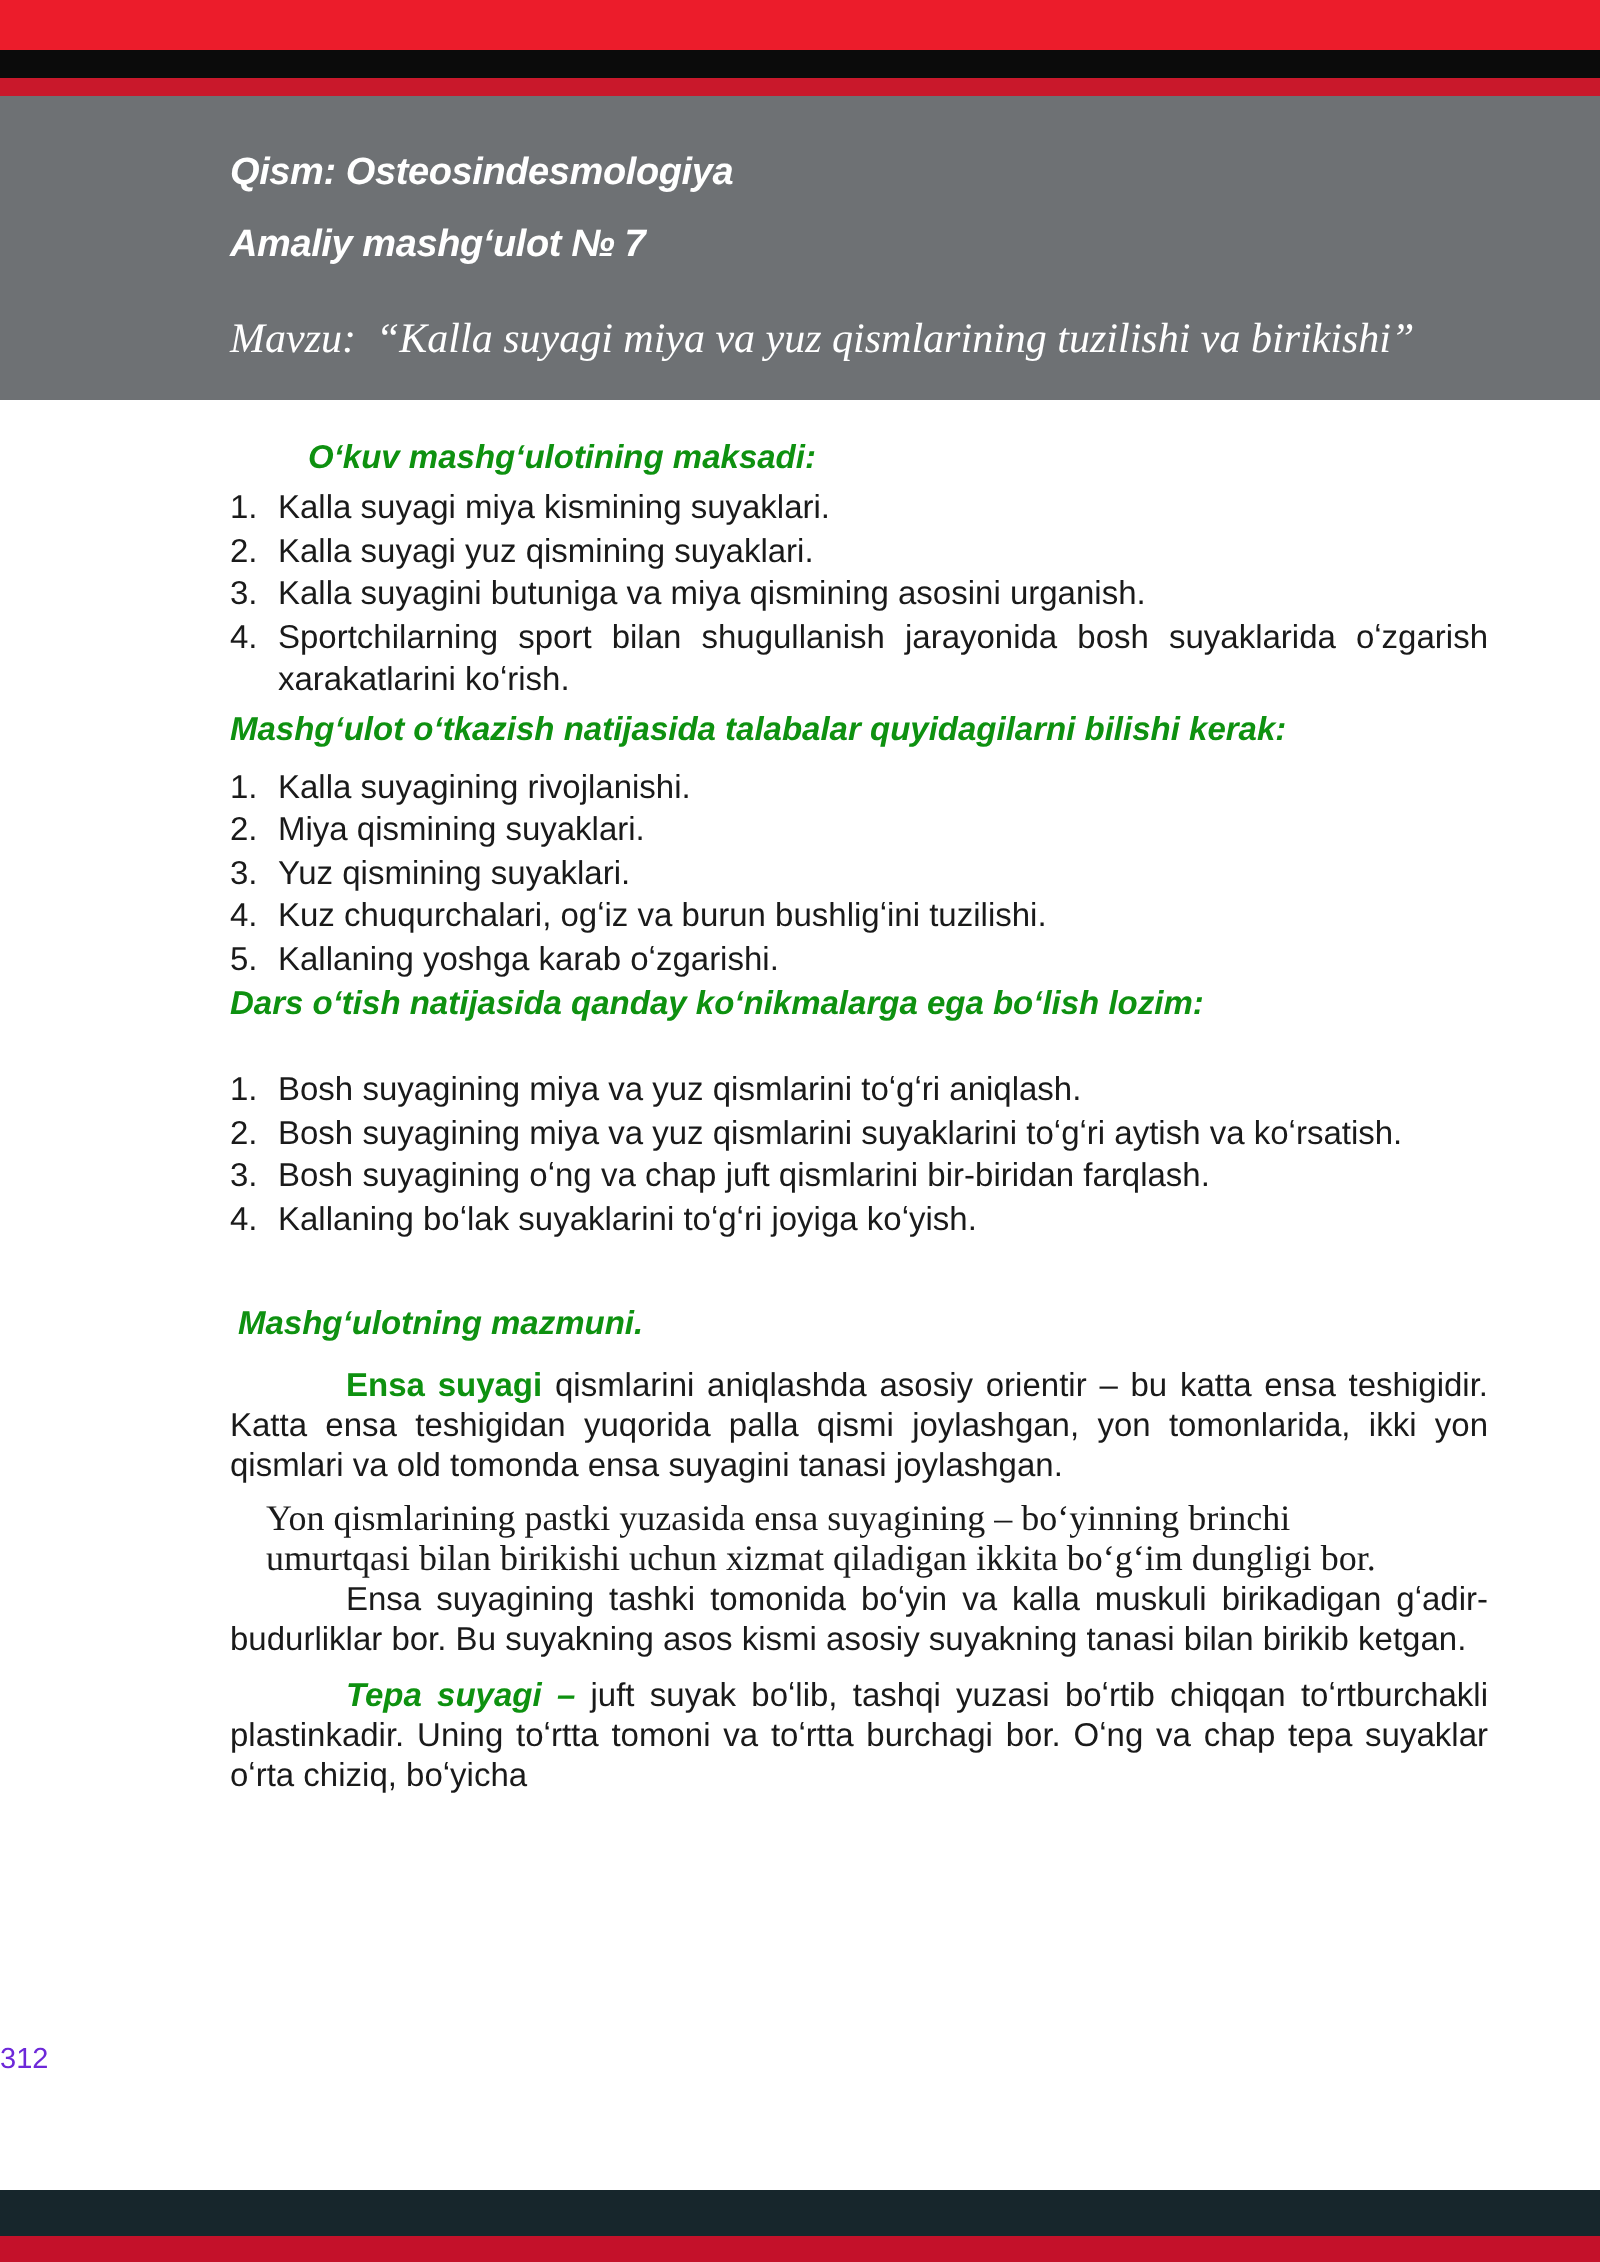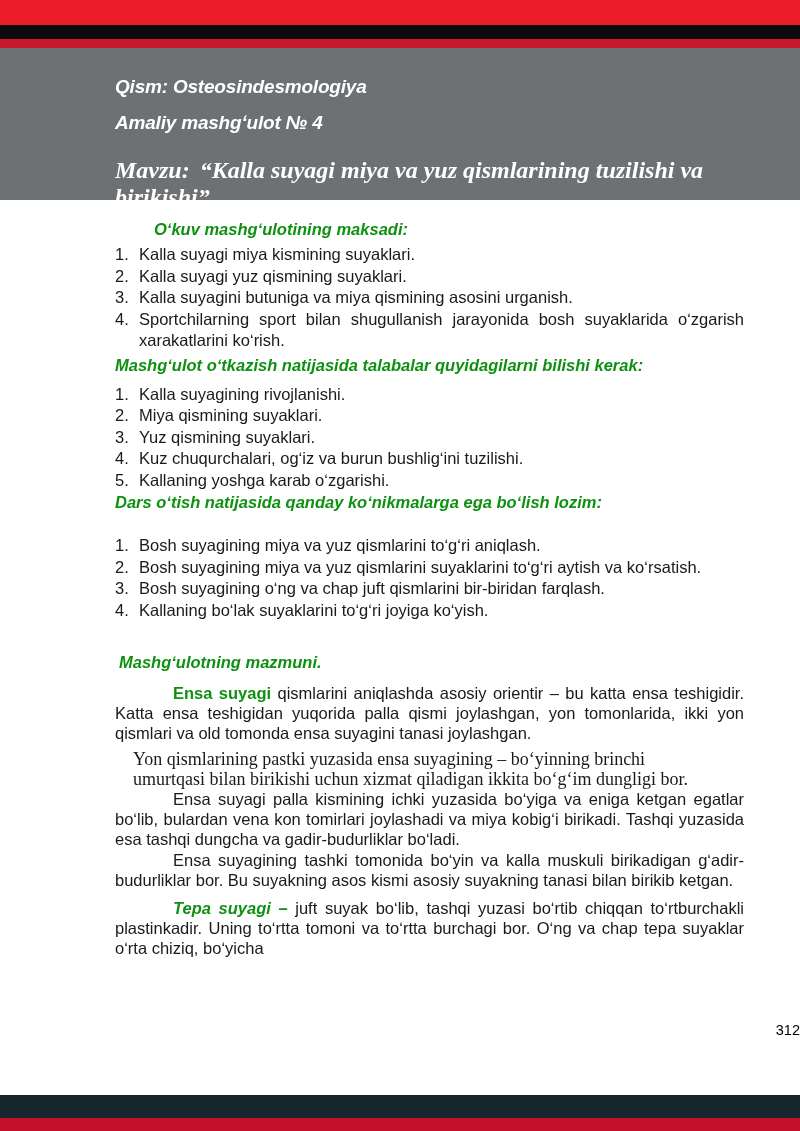--- a/index.html
+++ b/index.html
@@ -19,21 +19,21 @@
     height:152px;background:#6e7174;color:#ffffff;
     padding:14px 60px 0 115px;box-sizing:border-box;
   }
   .gray-header .h-line{margin:0;}
   .h-sans{
     font-size:19px;font-weight:bold;font-style:italic;
     letter-spacing:-0.2px;margin-top:14px !important;
   }
   .h-serif{
     font-family:"Liberation Serif","DejaVu Serif",serif;
-    font-size:24px;font-weight:bold;font-style:italic;margin-top:23px !important;
+    font-size:21px;font-weight:normal;font-style:italic;margin-top:23px !important;
   }
   .h-serif .topic-quote{margin-left:10px;}
   
   .content{padding:0 56px 0 115px;}
   .green-h{
     color:#0e9110;font-size:16.5px;font-weight:bold;font-style:italic;
     margin:0;line-height:22px;
   }
   .gh1{margin-top:18px;padding-left:3px;margin-left:36px;}
   .gh2{margin-top:2px;}
@@ -56,38 +56,38 @@
     font-family:"Liberation Serif","DejaVu Serif",serif;font-size:18px;
     margin-left:18px;margin-right:46px;
   }
   .p3{margin-top:0;}
   .p4{margin-top:1px;}
   .p5{margin-top:8px;}
   .green-bold{color:#0e9110;font-weight:bold;}
   .green-bold-italic{color:#0e9110;font-weight:bold;font-style:italic;}
   .page-number{
     position:absolute;left:0;bottom:93px;width:100%;
-    text-align:right;font-size:14.5px;color:#000000;
+    text-align:left;font-size:14.5px;color:#6d28d9;
   }
   
   .bar-footer-dark{position:absolute;left:0;bottom:13px;height:23px;background:#17262c;}
   .bar-footer-red{position:absolute;left:0;bottom:0;height:13px;background:#c4112a;}
 </style>
 </head>
 <body>
 
 <div class="page">
 
   <div class="bar bar-red-top"></div>
   <div class="bar bar-black"></div>
   <div class="bar bar-crimson"></div>
 
   <header class="gray-header">
     <p class="h-line h-sans">Qism: Osteosindesmologiya</p>
-    <p class="h-line h-sans">Amaliy mashgʻulot № 4</p>
+    <p class="h-line h-sans">Amaliy mashgʻulot № 7</p>
     <p class="h-line h-serif"><span>Mavzu:</span><span class="topic-quote">“Kalla suyagi miya va yuz qismlarining tuzilishi va birikishi”</span></p>
   </header>
 
   <main class="content">
 
     <h2 class="green-h gh1">Oʻkuv mashgʻulotining maksadi:</h2>
     <div class="list gap-sm">
       <div class="li">
           <span class="num">1.</span>
           <span class="txt">Kalla suyagi miya kismining suyaklari.</span>
@@ -149,21 +149,20 @@
           <span class="txt">Kallaning boʻlak suyaklarini toʻgʻri joyiga koʻyish.</span>
         </div>
     </div>
 
     <h2 class="green-h gh4">Mashgʻulotning mazmuni.</h2>
 
     <p class="para indent p1"><span class="green-bold">Ensa suyagi</span><span> qismlarini aniqlashda asosiy orientir – bu katta ensa teshigidir. Katta ensa teshigidan yuqorida palla qismi joylashgan, yon tomonlarida, ikki yon qismlari va old tomonda ensa suyagini tanasi joylashgan.</span></p>
 
     <p class="para p2">Yon qismlarining pastki yuzasida ensa suyagining – boʻyinning brinchi umurtqasi bilan birikishi uchun xizmat qiladigan ikkita boʻgʻim dungligi bor.</p>
 
-    <p class="para indent p3">Ensa suyagi palla kismining ichki yuzasida boʻyiga va eniga ketgan egatlar boʻlib, bulardan vena kon tomirlari joylashadi va miya kobigʻi birikadi. Tashqi yuzasida esa tashqi dungcha va gadir-budurliklar boʻladi.</p>
 
     <p class="para indent p4">Ensa suyagining tashki tomonida boʻyin va kalla muskuli birikadigan gʻadir-budurliklar bor. Bu suyakning asos kismi asosiy suyakning tanasi bilan birikib ketgan.</p>
 
     <p class="para indent p5"><span class="green-bold-italic">Tepa suyagi –</span><span> juft suyak boʻlib, tashqi yuzasi boʻrtib chiqqan toʻrtburchakli plastinkadir. Uning toʻrtta tomoni va toʻrtta burchagi bor. Oʻng va chap tepa suyaklar  oʻrta chiziq, boʻyicha</span></p>
 
   </main>
 
   <div class="page-number">312</div>
 
   <div class="bar bar-footer-dark"></div>

